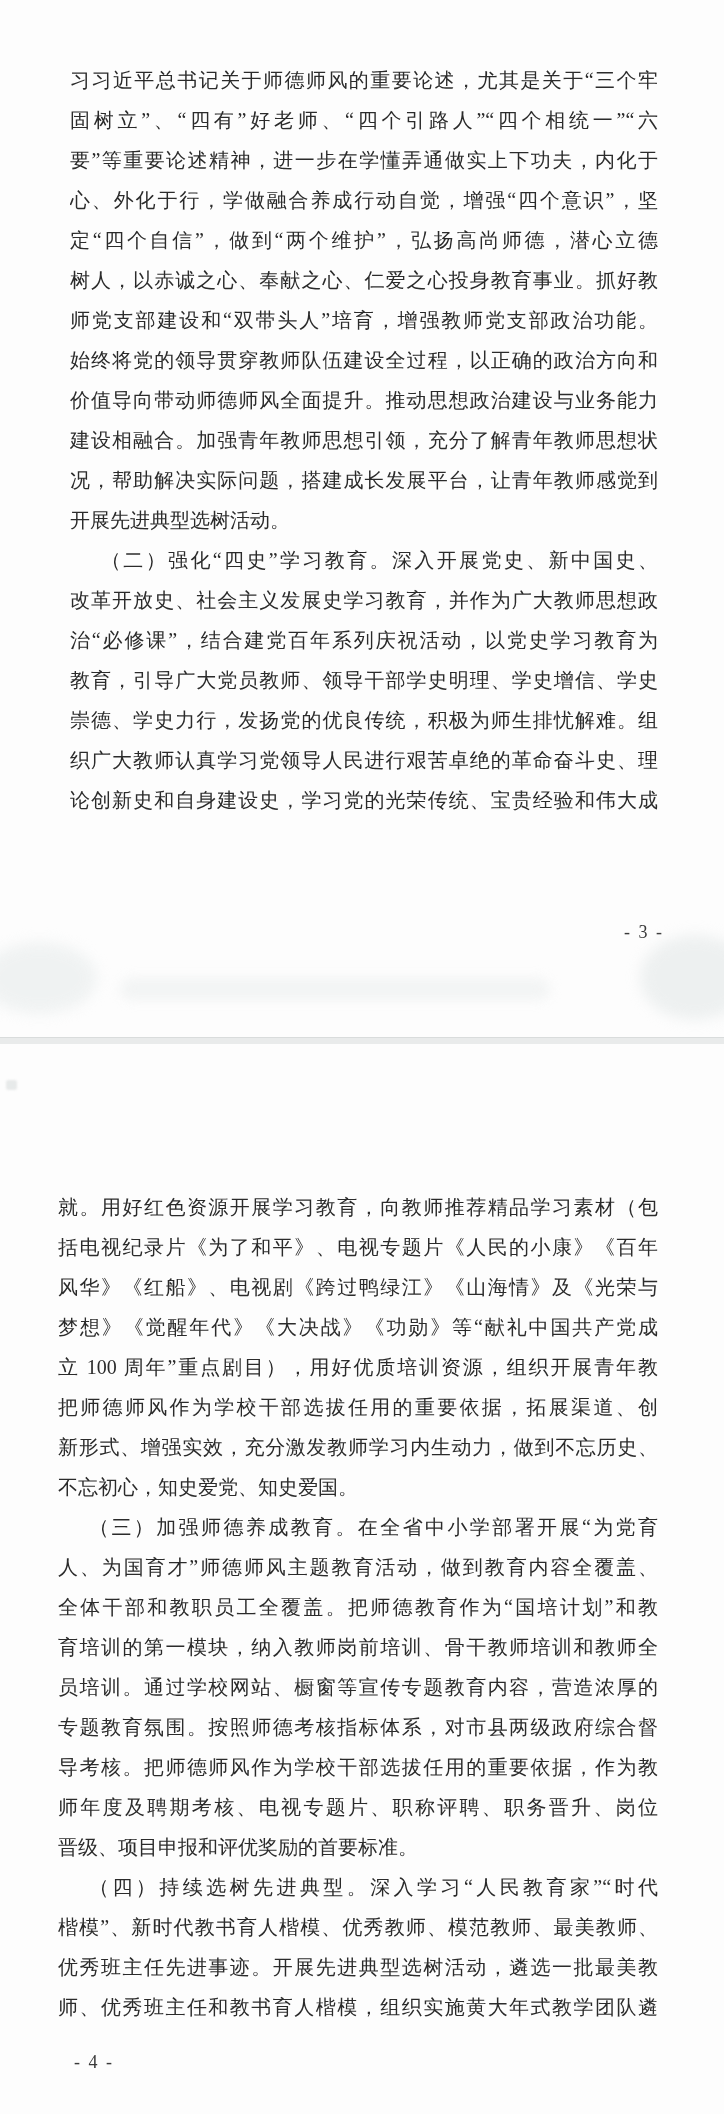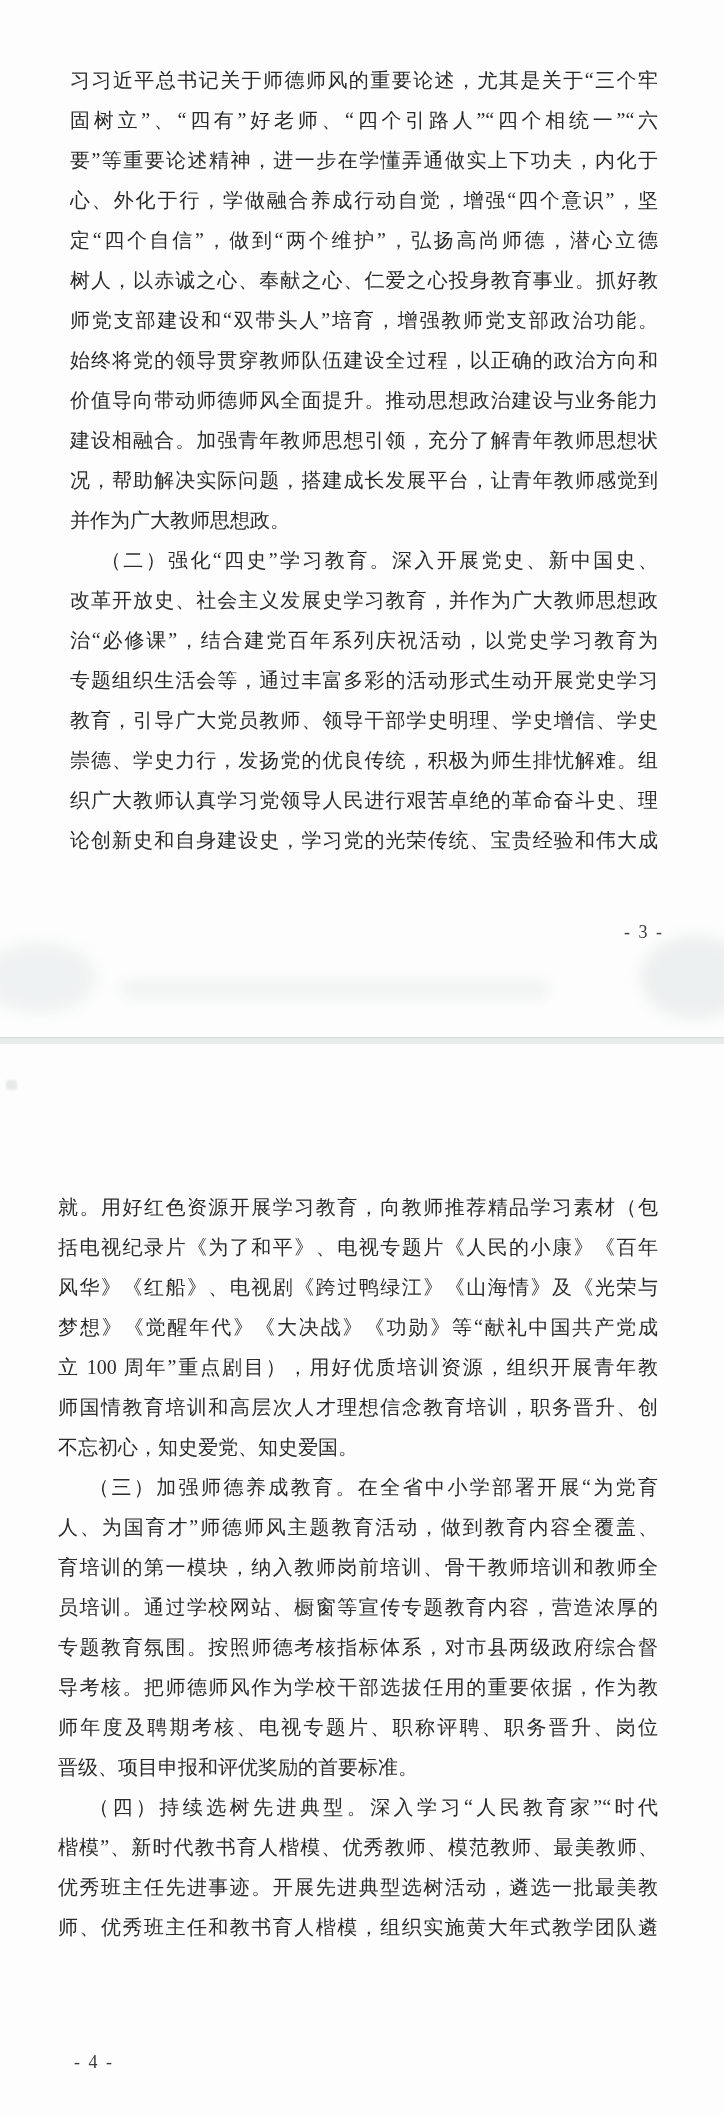--- a/index.html
+++ b/index.html
@@ -90,25 +90,24 @@
         <div class="line">固树立”、“四有”好老师、“四个引路人”“四个相统一”“六</div>
         <div class="line">要”等重要论述精神，进一步在学懂弄通做实上下功夫，内化于</div>
         <div class="line">心、外化于行，学做融合养成行动自觉，增强“四个意识”，坚</div>
         <div class="line">定“四个自信”，做到“两个维护”，弘扬高尚师德，潜心立德</div>
         <div class="line">树人，以赤诚之心、奉献之心、仁爱之心投身教育事业。抓好教</div>
         <div class="line">师党支部建设和“双带头人”培育，增强教师党支部政治功能。</div>
         <div class="line">始终将党的领导贯穿教师队伍建设全过程，以正确的政治方向和</div>
         <div class="line">价值导向带动师德师风全面提升。推动思想政治建设与业务能力</div>
         <div class="line">建设相融合。加强青年教师思想引领，充分了解青年教师思想状</div>
         <div class="line">况，帮助解决实际问题，搭建成长发展平台，让青年教师感觉到</div>
-        <div class="line para-end">并作为广大教师思想政。</div>
+        <div class="line para-end">开展先进典型选树活动。</div>
         <div class="line indent">（二）强化“四史”学习教育。深入开展党史、新中国史、</div>
         <div class="line">改革开放史、社会主义发展史学习教育，并作为广大教师思想政</div>
         <div class="line">治“必修课”，结合建党百年系列庆祝活动，以党史学习教育为</div>
-        <div class="line">专题组织生活会等，通过丰富多彩的活动形式生动开展党史学习</div>
         <div class="line">教育，引导广大党员教师、领导干部学史明理、学史增信、学史</div>
         <div class="line">崇德、学史力行，发扬党的优良传统，积极为师生排忧解难。组</div>
         <div class="line">织广大教师认真学习党领导人民进行艰苦卓绝的革命奋斗史、理</div>
         <div class="line">论创新史和自身建设史，学习党的光荣传统、宝贵经验和伟大成</div>
       </div>
     <div class="footer footer-right">- 3 -</div>
     <div class="noise noise-left-bottom"></div>
     <div class="noise noise-center-streak"></div>
     <div class="noise noise-right-blob"></div>
   </section>
@@ -116,24 +115,26 @@
   <div class="page-divider"></div>
 
   <section class="page page-4">
     <div class="noise noise-speck"></div>
     <div class="text-block">
         <div class="line">就。用好红色资源开展学习教育，向教师推荐精品学习素材（包</div>
         <div class="line">括电视纪录片《为了和平》、电视专题片《人民的小康》《百年</div>
         <div class="line">风华》《红船》、电视剧《跨过鸭绿江》《山海情》及《光荣与</div>
         <div class="line">梦想》《觉醒年代》《大决战》《功勋》等“献礼中国共产党成</div>
         <div class="line">立 100 周年”重点剧目），用好优质培训资源，组织开展青年教</div>
-        <div class="line">师国情教育培训和高层次人才理想信念教育培训，职务晋升、创</div>
+        <div class="line">把师德师风作为学校干部选拔任用的重要依据，拓展渠道、创</div>
+        <div class="line">新形式、增强实效，充分激发教师学习内生动力，做到不忘历史、</div>
         <div class="line para-end">不忘初心，知史爱党、知史爱国。</div>
         <div class="line indent">（三）加强师德养成教育。在全省中小学部署开展“为党育</div>
         <div class="line">人、为国育才”师德师风主题教育活动，做到教育内容全覆盖、</div>
+        <div class="line">全体干部和教职员工全覆盖。把师德教育作为“国培计划”和教</div>
         <div class="line">育培训的第一模块，纳入教师岗前培训、骨干教师培训和教师全</div>
         <div class="line">员培训。通过学校网站、橱窗等宣传专题教育内容，营造浓厚的</div>
         <div class="line">专题教育氛围。按照师德考核指标体系，对市县两级政府综合督</div>
         <div class="line">导考核。把师德师风作为学校干部选拔任用的重要依据，作为教</div>
         <div class="line">师年度及聘期考核、电视专题片、职称评聘、职务晋升、岗位</div>
         <div class="line para-end">晋级、项目申报和评优奖励的首要标准。</div>
         <div class="line indent">（四）持续选树先进典型。深入学习“人民教育家”“时代</div>
         <div class="line">楷模”、新时代教书育人楷模、优秀教师、模范教师、最美教师、</div>
         <div class="line">优秀班主任先进事迹。开展先进典型选树活动，遴选一批最美教</div>
         <div class="line">师、优秀班主任和教书育人楷模，组织实施黄大年式教学团队遴</div>

